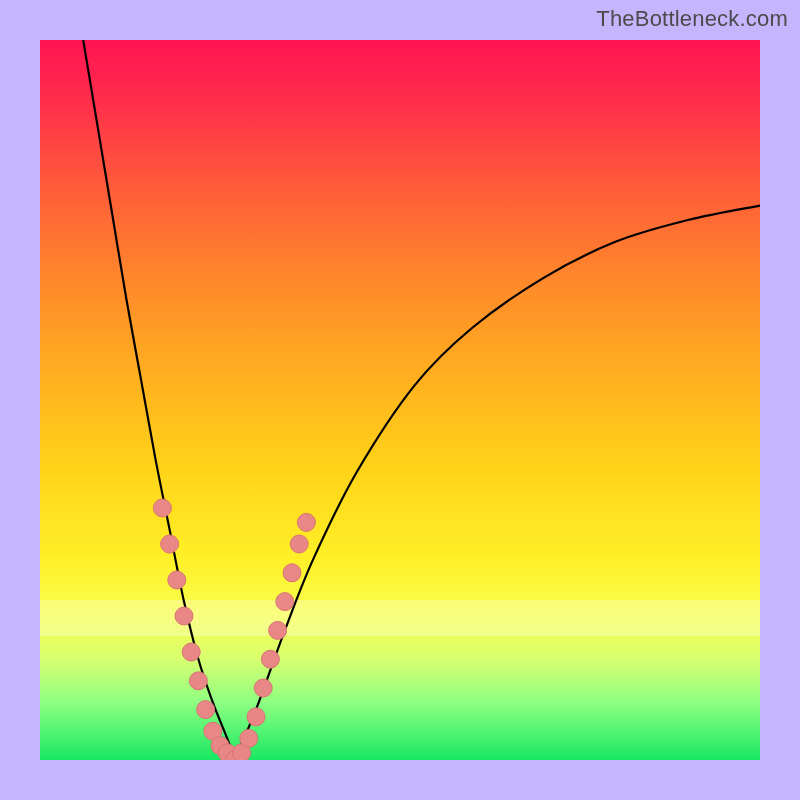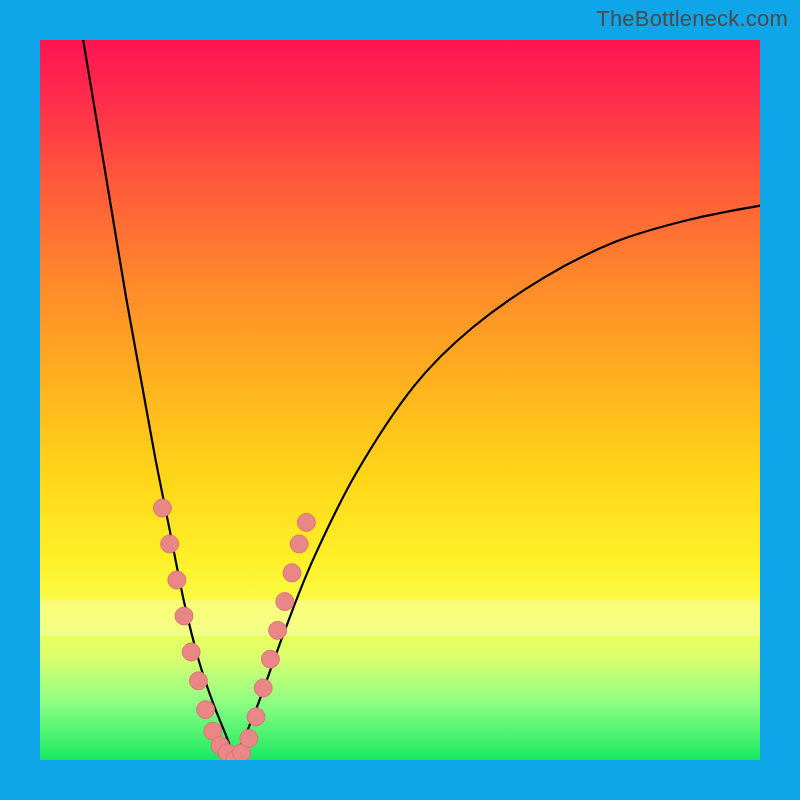--- a/index.html
+++ b/index.html
@@ -8,21 +8,21 @@
     width: 800px;
     height: 800px;
     overflow: hidden;
     background: #000;
     font-family: Arial, Helvetica, sans-serif;
   }
   .frame {
     position: relative;
     width: 800px;
     height: 800px;
-    background: #0ea5e9;
+    background: #c4b5fd;
   }
   .plot {
     position: absolute;
     left: 40px;
     top: 40px;
     width: 720px;
     height: 720px;
     background: linear-gradient(to bottom,
       #ff1452 0%,
       #ff2c4c 8%,

